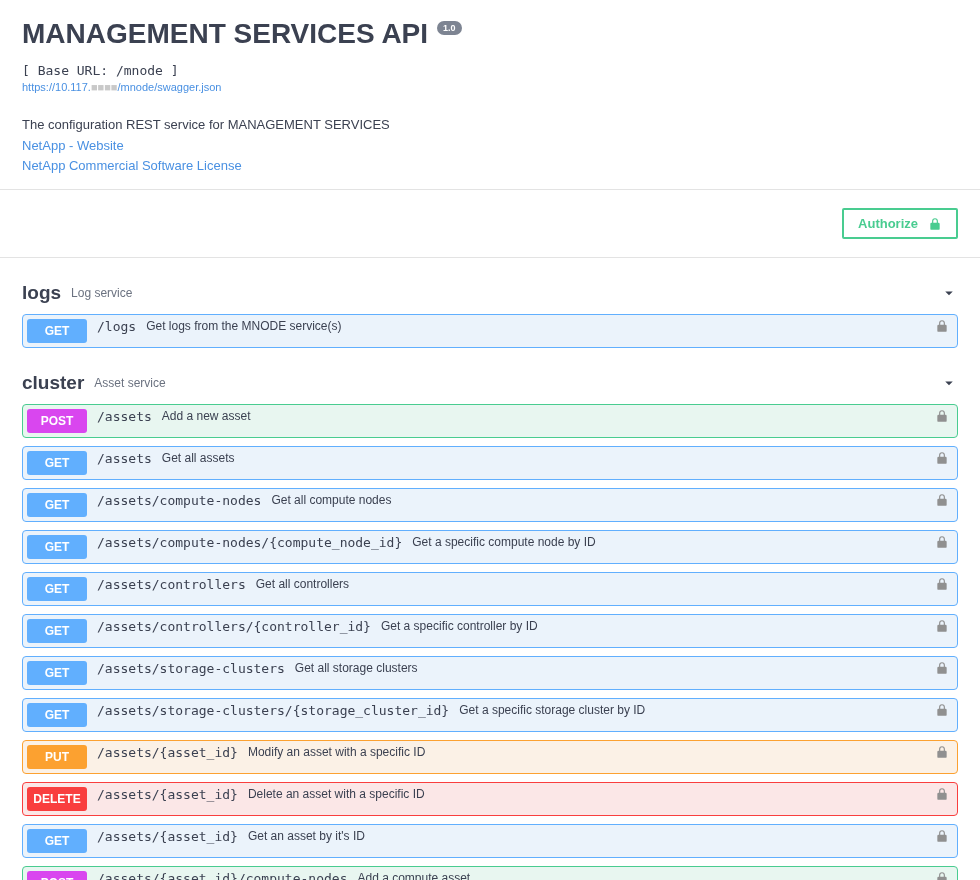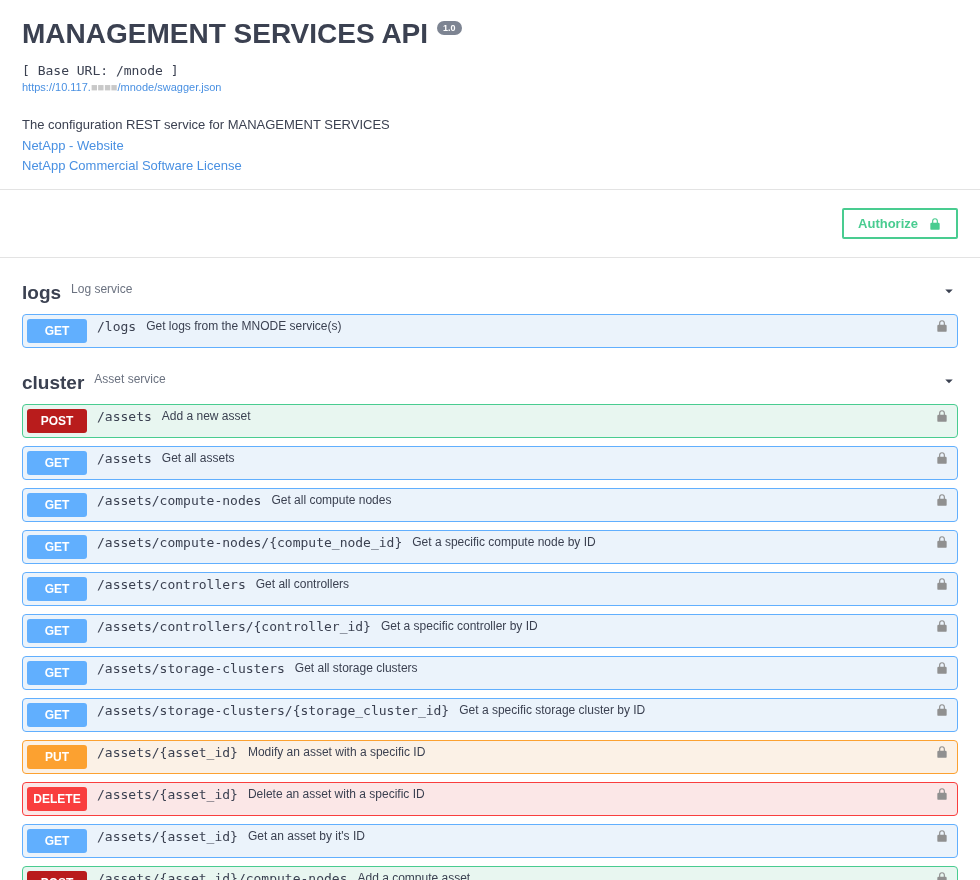--- a/index.html
+++ b/index.html
@@ -12,32 +12,32 @@
 .meta-line .bracket{color:#3b4151}
 .swagger-link{color:#4990e2;font-size:11px;text-decoration:none}
 .muted{color:#c9c9c9}
 .desc{font-size:13px;color:#3b4151;margin-top:23px;margin-bottom:4px}
 .link{color:#4990e2;text-decoration:none;font-size:13px;display:block;line-height:1.5}
 .auth-bar{padding:18px 22px;text-align:right;background:#fff}
 .authorize-btn{display:inline-flex;align-items:center;gap:10px;border:2px solid #49cc90;background:transparent;color:#49cc90;font-weight:700;font-size:13px;padding:6px 14px;border-radius:2px;cursor:pointer}
 .authorize-btn svg{width:14px;height:14px;fill:#49cc90}
 .content{padding:0 22px 30px;border-top:1px solid #e3e3e3}
 .tag-section{margin-top:16px}
-.tag-header{display:flex;align-items:flex-start;gap:10px;padding:8px 0 10px;cursor:pointer;position:relative}
+.tag-header{display:flex;align-items:center;gap:10px;padding:8px 0 10px;cursor:pointer;position:relative}
 .tag-name{font-size:19px;font-weight:700;color:#3b4151}
 .tag-desc{font-size:12px;color:#6b7280}
 .chev{margin-left:auto;width:18px;height:18px;fill:#3b4151}
 .op{display:flex;padding:4px 16px 4px 4px;border-radius:4px;margin-bottom:8px;border:1px solid;cursor:pointer;position:relative}
 .op-get{background:#ebf3fb;border-color:#61affe}
 .op-post{background:#e8f6f0;border-color:#49cc90}
 .op-put{background:#fbf1e6;border-color:#fca130}
 .op-delete{background:#fbe7e7;border-color:#f93e3e}
 .method{min-width:60px;text-align:center;color:#fff;font-weight:700;font-size:12px;padding:5px 0;border-radius:3px;margin-right:10px;font-family:sans-serif}
 .op-get .method{background:#61affe}
-.op-post .method{background:#b91c1c}
+.op-post .method{background:#d946ef}
 .op-put .method{background:#fca130}
 .op-delete .method{background:#f93e3e}
 .path{font-family:ui-monospace,Menlo,Consolas,monospace;font-size:13px;font-weight:400;color:#3b4151;margin-right:10px}
 .summary{font-size:12px;color:#3b4151}
 .lock{position:absolute;right:8px;width:14px;height:14px;fill:#909090}
 </style>
 </head>
 <body>
 
 <div class="wrapper">

